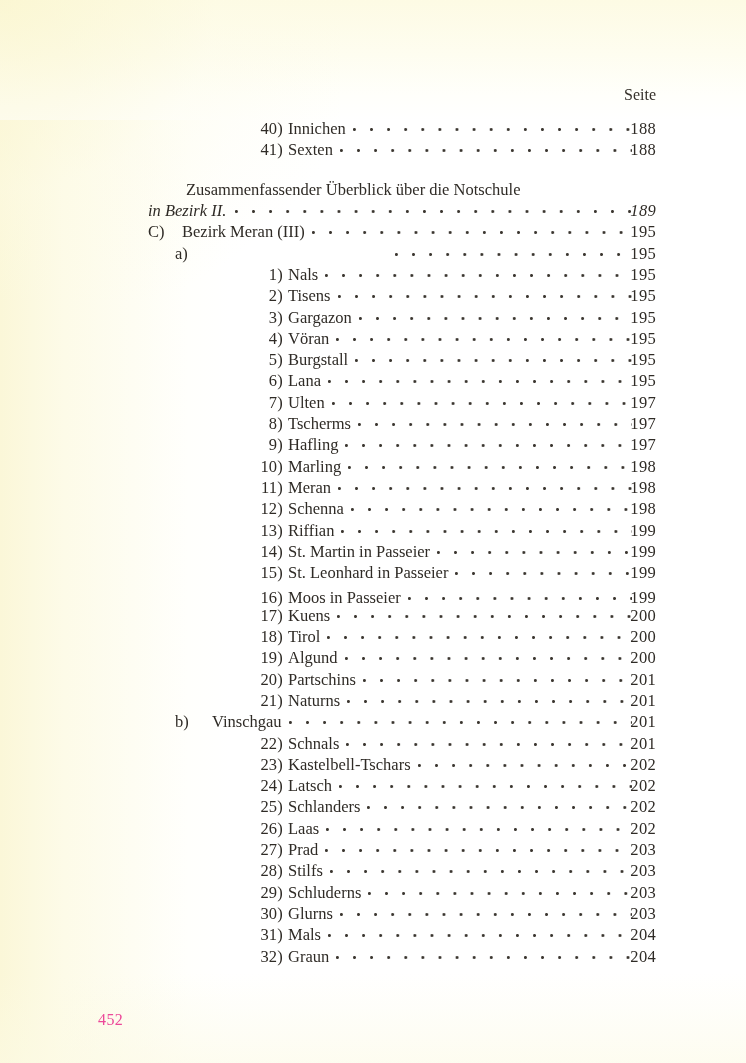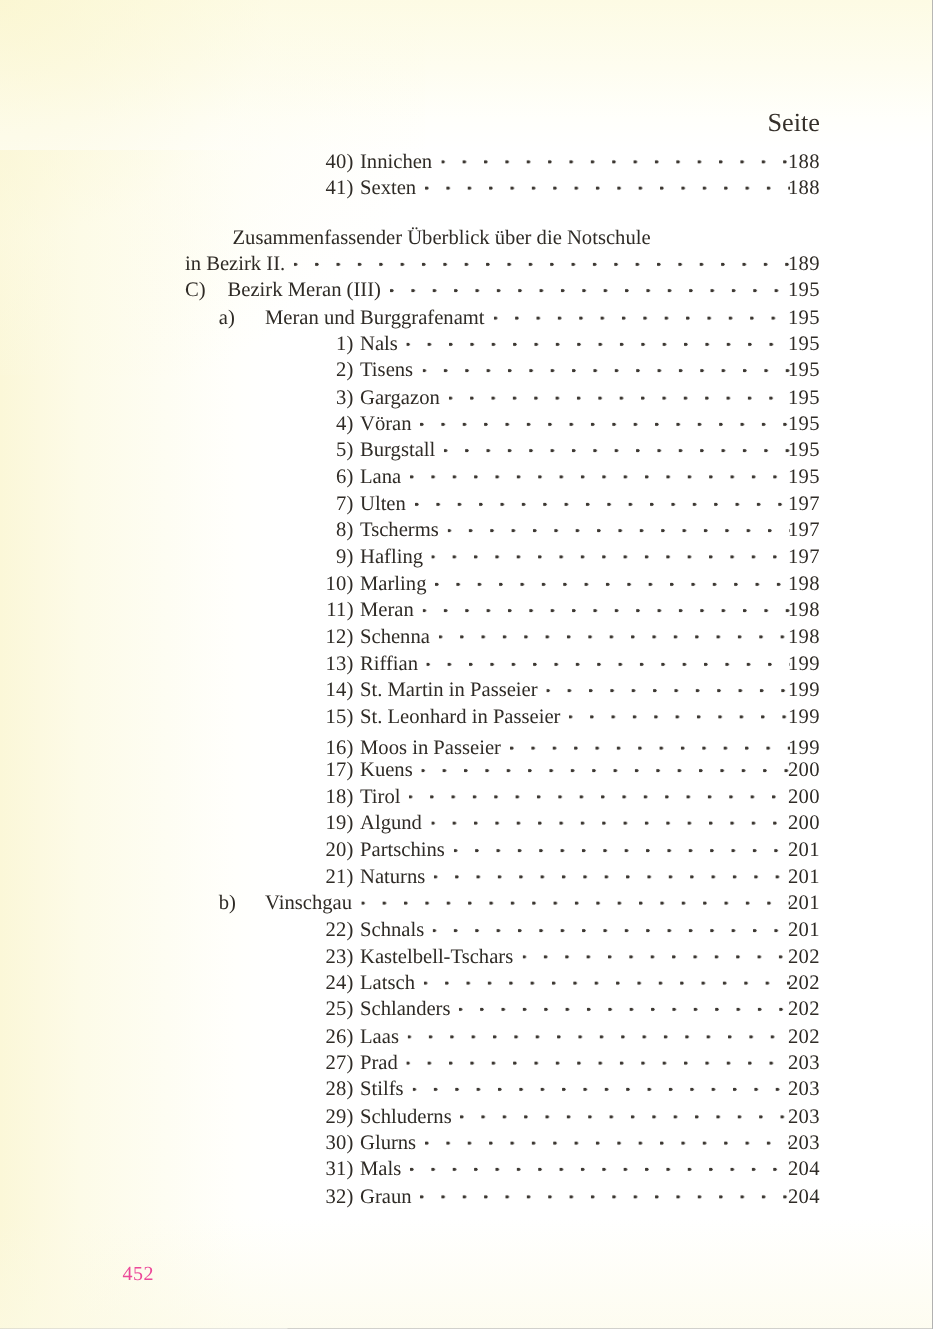--- a/index.html
+++ b/index.html
@@ -154,21 +154,21 @@
     letter-spacing: 0.4px;
     color: #ec4899;
   }
 
   .seite {
     position: absolute;
     left: 576px;
     top: 86px;
     width: 80px;
     text-align: right;
-    font-size: 21px;
+    font-size: 16px;
     color: #35302a;
   }
 
   
   .content, .folio, .seite {
     text-rendering: optimizeLegibility;
   }
 </style>
 </head>
 <body>
@@ -193,38 +193,37 @@
         <span class="num-col">41)</span>
         <span class="label">Sexten</span>
         <span class="leadwrap" style="left: 340px; width: 292px;">
           <span class="leader"></span>
         </span>
         <span class="pagenum">188</span>
       </div>
       <div class="head-row" style="top: 178.705px; left: 0px; width: 746px; margin-left: 38px;">
         <span class="head-text" style="left: 148px;">Zusammenfassender Überblick über die Notschule</span>
       </div>
-      <div class="head-row" style="top: 200.005px; left: 0px; width: 689px;">
+      <div class="head-row" style="top: 200.005px; left: 0px; width: 689px; font-style: italic;">
         <span class="head-text" style="left: 148px;">in Bezirk II.</span>
         <span class="leadwrap" style="left: 235px; width: 397px;">
           <span class="leader"></span>
         </span>
         <span class="pagenum">189</span>
       </div>
       <div class="row" style="top: 221.305px; left: 0px; width: 746px;">
         <span class="alpha-col" style="left: 148px;">C)</span>
         <span class="label" style="left: 182px;">Bezirk Meran (III)</span>
         <span class="leadwrap" style="left: 312px; width: 320px;">
           <span class="leader"></span>
         </span>
         <span class="pagenum">195</span>
       </div>
       <div class="row" style="top: 242.605px; left: 0px; width: 746px;">
         <span class="alpha-col" style="left: 175px;">a)</span>
-        <span class="label" style="left: 212px;">Meran und Burggrafenamt</span>
         <span class="leadwrap" style="left: 395px; width: 237px;">
           <span class="leader"></span>
         </span>
         <span class="pagenum">195</span>
       </div>
       <div class="row" style="top: 263.905px; left: 0px; width: 746px;">
         <span class="num-col">1)</span>
         <span class="label">Nals</span>
         <span class="leadwrap" style="left: 325px; width: 307px;">
           <span class="leader"></span>

